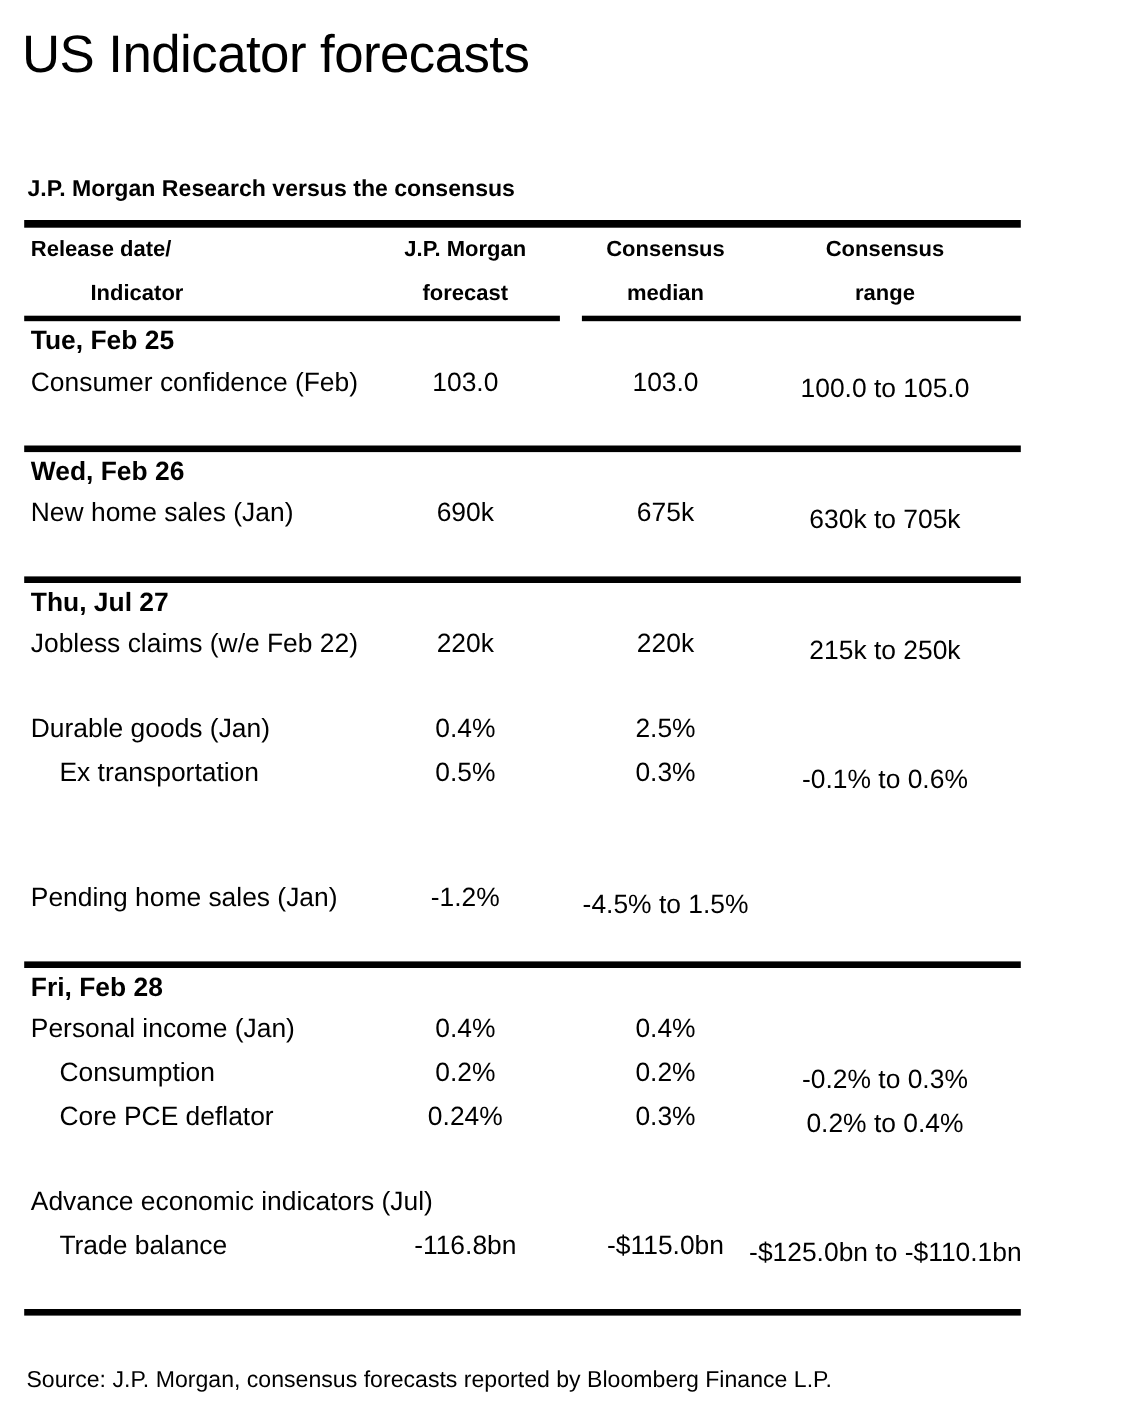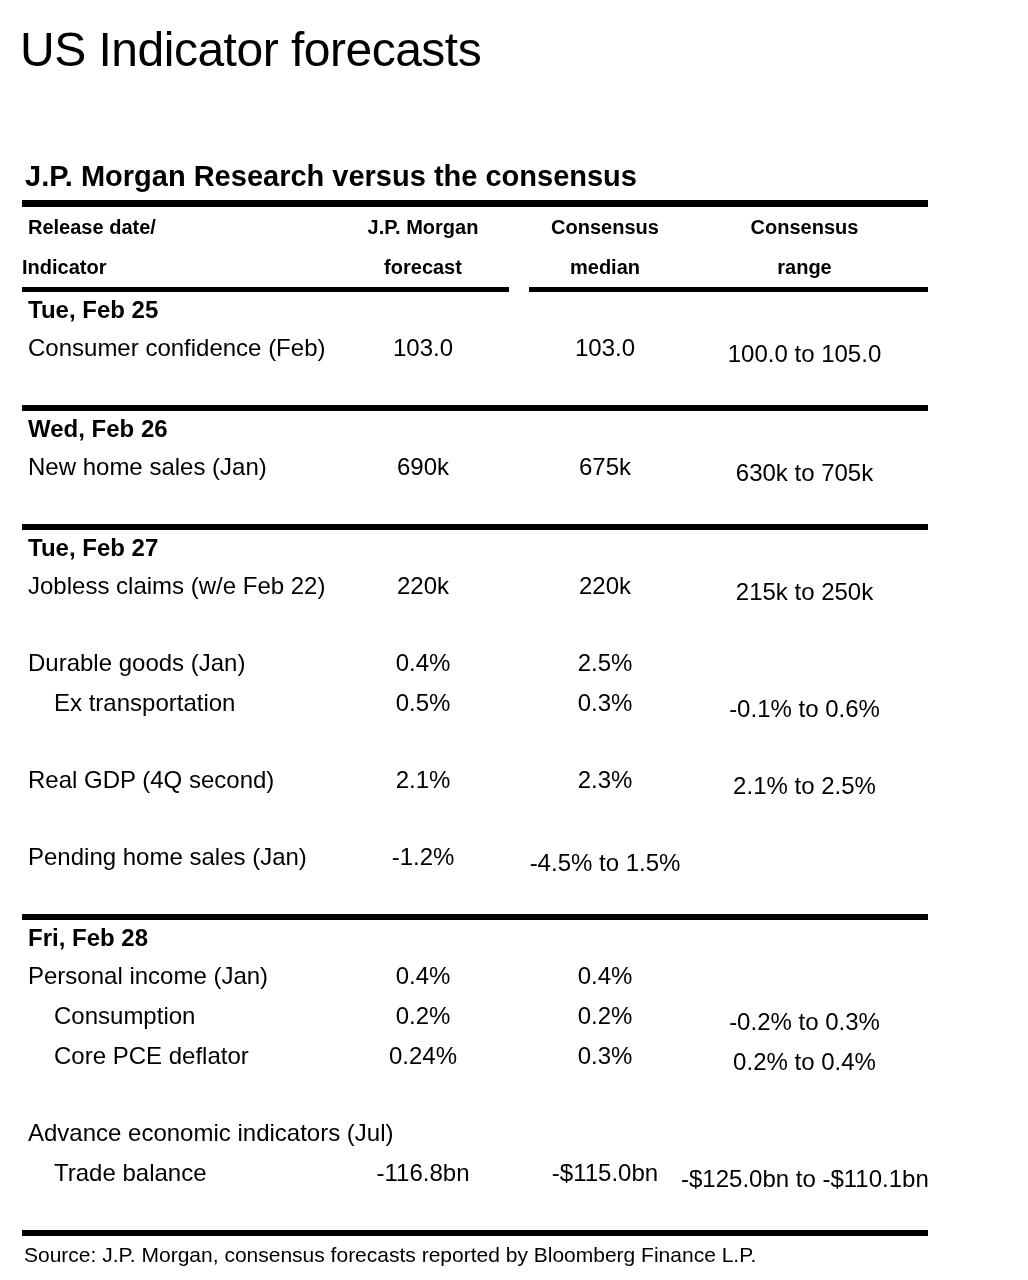--- a/index.html
+++ b/index.html
@@ -11,36 +11,36 @@
     position: relative;
     overflow: hidden;
   }
   .title {
     position: absolute; top: 22px; left: 20px;
     font-size: 48px; font-weight: 400; letter-spacing: -0.5px;
     white-space: nowrap;
   }
   .subtitle {
     position: absolute; top: 160px; left: 25px;
-    font-size: 29px; font-weight: 700;
+    font-size: 21px; font-weight: 700;
     white-space: nowrap;
   }
   .table {
     position: absolute; top: 200px; left: 22px; width: 906px;
   }
   .rule { height: 6px; background: #000; }
   .rule.top { height: 7px; }
   .grid {
     display: grid;
     grid-template-columns: 295px 212px 152px 247px;
     align-items: center;
   }
   .hrow { height: 40px; font-size: 20px; font-weight: 700; }
   .hrow .c1 { padding-left: 6px; text-align: left; }
-  .hrow.line2 .c1 { padding-left: 0; padding-right: 90px; }
+  .hrow.line2 .c1 { text-align: center; padding-left: 0; padding-right: 90px; }
   .c2, .c3, .c4 { text-align: center; }
   .hul { height: 5px; }
   .hul .seg { height: 5px; background: #000; }
   .hul .seg.left { grid-column: 1 / span 2; margin-right: 20px; }
   .hul .seg.right { grid-column: 3 / span 2; }
   .row { height: 40px; font-size: 24px; }
   .row .c1 { padding-left: 6px; white-space: nowrap; }
   .row .c1.indent { padding-left: 32px; }
   .row .c4 { white-space: nowrap; margin-top: 12px; }
   .daterow {
@@ -92,46 +92,40 @@
       <div class="rule"></div>
       <div class="daterow">Wed, Feb 26</div>
       <div class="grid row">
         <div class="c1">New home sales (Jan)</div>
         <div class="c2">690k</div>
         <div class="c3">675k</div>
         <div class="c4">630k to 705k</div>
       </div>
       <div class="spacer"></div>
       <div class="rule"></div>
-      <div class="daterow">Tue, Feb 27</div>
+      <div class="daterow">Thu, Jul 27</div>
       <div class="grid row">
         <div class="c1">Jobless claims (w/e Feb 22)</div>
         <div class="c2">220k</div>
         <div class="c3">220k</div>
         <div class="c4">215k to 250k</div>
       </div>
       <div class="spacer"></div>
       <div class="grid row">
         <div class="c1">Durable goods (Jan)</div>
         <div class="c2">0.4%</div>
         <div class="c3">2.5%</div>
       </div>
       <div class="grid row">
         <div class="c1 indent">Ex transportation</div>
         <div class="c2">0.5%</div>
         <div class="c3">0.3%</div>
         <div class="c4">-0.1% to 0.6%</div>
       </div>
       <div class="spacer"></div>
-      <div class="grid row">
-        <div class="c1">Real GDP (4Q second)</div>
-        <div class="c2">2.1%</div>
-        <div class="c3">2.3%</div>
-        <div class="c4">2.1% to 2.5%</div>
-      </div>
       <div class="spacer"></div>
       <div class="grid row">
         <div class="c1">Pending home sales (Jan)</div>
         <div class="c3">-1.2%</div>
         <div class="c4">-4.5% to 1.5%</div>
       </div>
       <div class="spacer"></div>
       <div class="rule"></div>
       <div class="daterow">Fri, Feb 28</div>
       <div class="grid row">

